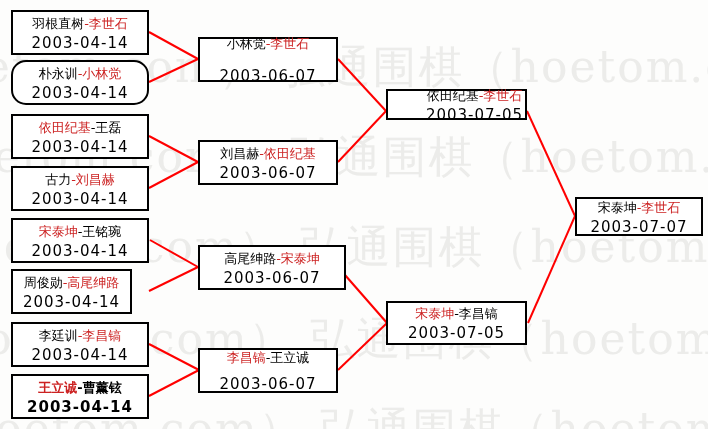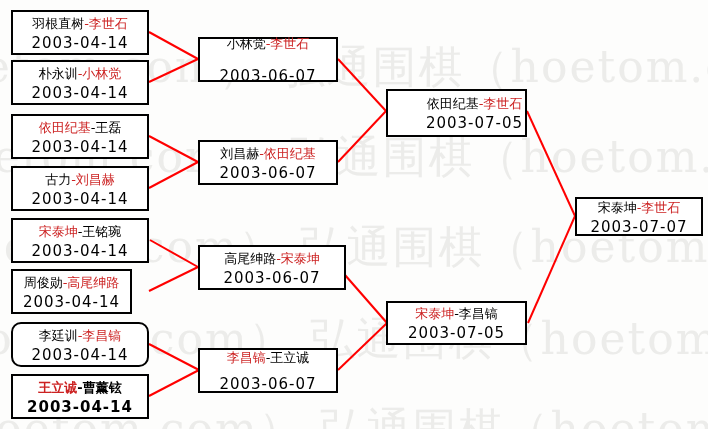--- a/index.html
+++ b/index.html
@@ -56,41 +56,41 @@
     <line x1="338" y1="370" x2="387" y2="323"></line>
     <line x1="527" y1="111" x2="575" y2="216"></line>
     <line x1="528" y1="323" x2="575" y2="216"></line>
   </svg>
 
   <div id="boxes">
       <div class="match-box" style="left: 11px; top: 10px; width: 138px; height: 45px;">
         <div class="match-line"><span>羽根直树</span><span class="win">-</span><span class="win">李世石</span></div>
         <div class="match-date">2003-04-14</div>
       </div>
-      <div class="match-box" style="left: 11px; top: 60px; width: 138px; height: 45px;">
+      <div class="match-box" style="left: 11px; top: 60px; width: 138px; height: 45px; border-radius: 15px;">
         <div class="match-line"><span>朴永训</span><span class="win">-</span><span class="win">小林觉</span></div>
         <div class="match-date">2003-04-14</div>
       </div>
       <div class="match-box" style="left: 11px; top: 114px; width: 138px; height: 45px;">
         <div class="match-line"><span class="win">依田纪基</span><span>-</span><span>王磊</span></div>
         <div class="match-date">2003-04-14</div>
       </div>
       <div class="match-box" style="left: 11px; top: 166px; width: 138px; height: 45px;">
         <div class="match-line"><span>古力</span><span class="win">-</span><span class="win">刘昌赫</span></div>
         <div class="match-date">2003-04-14</div>
       </div>
       <div class="match-box" style="left: 11px; top: 218px; width: 138px; height: 45px;">
         <div class="match-line"><span class="win">宋泰坤</span><span>-</span><span>王铭琬</span></div>
         <div class="match-date">2003-04-14</div>
       </div>
       <div class="match-box" style="left: 11px; top: 269px; width: 121px; height: 45px;">
         <div class="match-line"><span>周俊勋</span><span class="win">-</span><span class="win">高尾绅路</span></div>
         <div class="match-date">2003-04-14</div>
       </div>
-      <div class="match-box" style="left: 11px; top: 322px; width: 138px; height: 45px; border-radius: 10px;">
+      <div class="match-box" style="left: 11px; top: 322px; width: 138px; height: 45px;">
         <div class="match-line"><span>李廷训</span><span class="win">-</span><span class="win">李昌镐</span></div>
         <div class="match-date">2003-04-14</div>
       </div>
       <div class="match-box" style="left: 11px; top: 374px; width: 138px; height: 45px; font-weight: bold;">
         <div class="match-line"><span class="win">王立诚</span><span>-</span><span>曹薰铉</span></div>
         <div class="match-date">2003-04-14</div>
       </div>
       <div class="match-box" style="left: 198px; top: 37px; width: 140px; height: 45px; gap: 13px;">
         <div class="match-line"><span>小林觉</span><span class="win">-</span><span class="win">李世石</span></div>
         <div class="match-date">2003-06-07</div>
@@ -100,21 +100,21 @@
         <div class="match-date">2003-06-07</div>
       </div>
       <div class="match-box" style="left: 198px; top: 245px; width: 148px; height: 45px;">
         <div class="match-line"><span>高尾绅路</span><span class="win">-</span><span class="win">宋泰坤</span></div>
         <div class="match-date">2003-06-07</div>
       </div>
       <div class="match-box" style="left: 198px; top: 348px; width: 140px; height: 45px; gap: 7px;">
         <div class="match-line"><span class="win">李昌镐</span><span>-</span><span>王立诚</span></div>
         <div class="match-date">2003-06-07</div>
       </div>
-      <div class="match-box" style="left: 386px; top: 89px; width: 141px; height: 48px; padding-left: 36px;">
+      <div class="match-box" style="left: 386px; top: 89px; width: 141px; height: 31px; padding-left: 36px;">
         <div class="match-line"><span>依田纪基</span><span class="win">-</span><span class="win">李世石</span></div>
         <div class="match-date">2003-07-05</div>
       </div>
       <div class="match-box" style="left: 386px; top: 301px; width: 141px; height: 44px;">
         <div class="match-line"><span class="win">宋泰坤</span><span>-</span><span>李昌镐</span></div>
         <div class="match-date">2003-07-05</div>
       </div>
       <div class="match-box" style="left: 575px; top: 197px; width: 128px; height: 39px;">
         <div class="match-line"><span>宋泰坤</span><span class="win">-</span><span class="win">李世石</span></div>
         <div class="match-date">2003-07-07</div>

